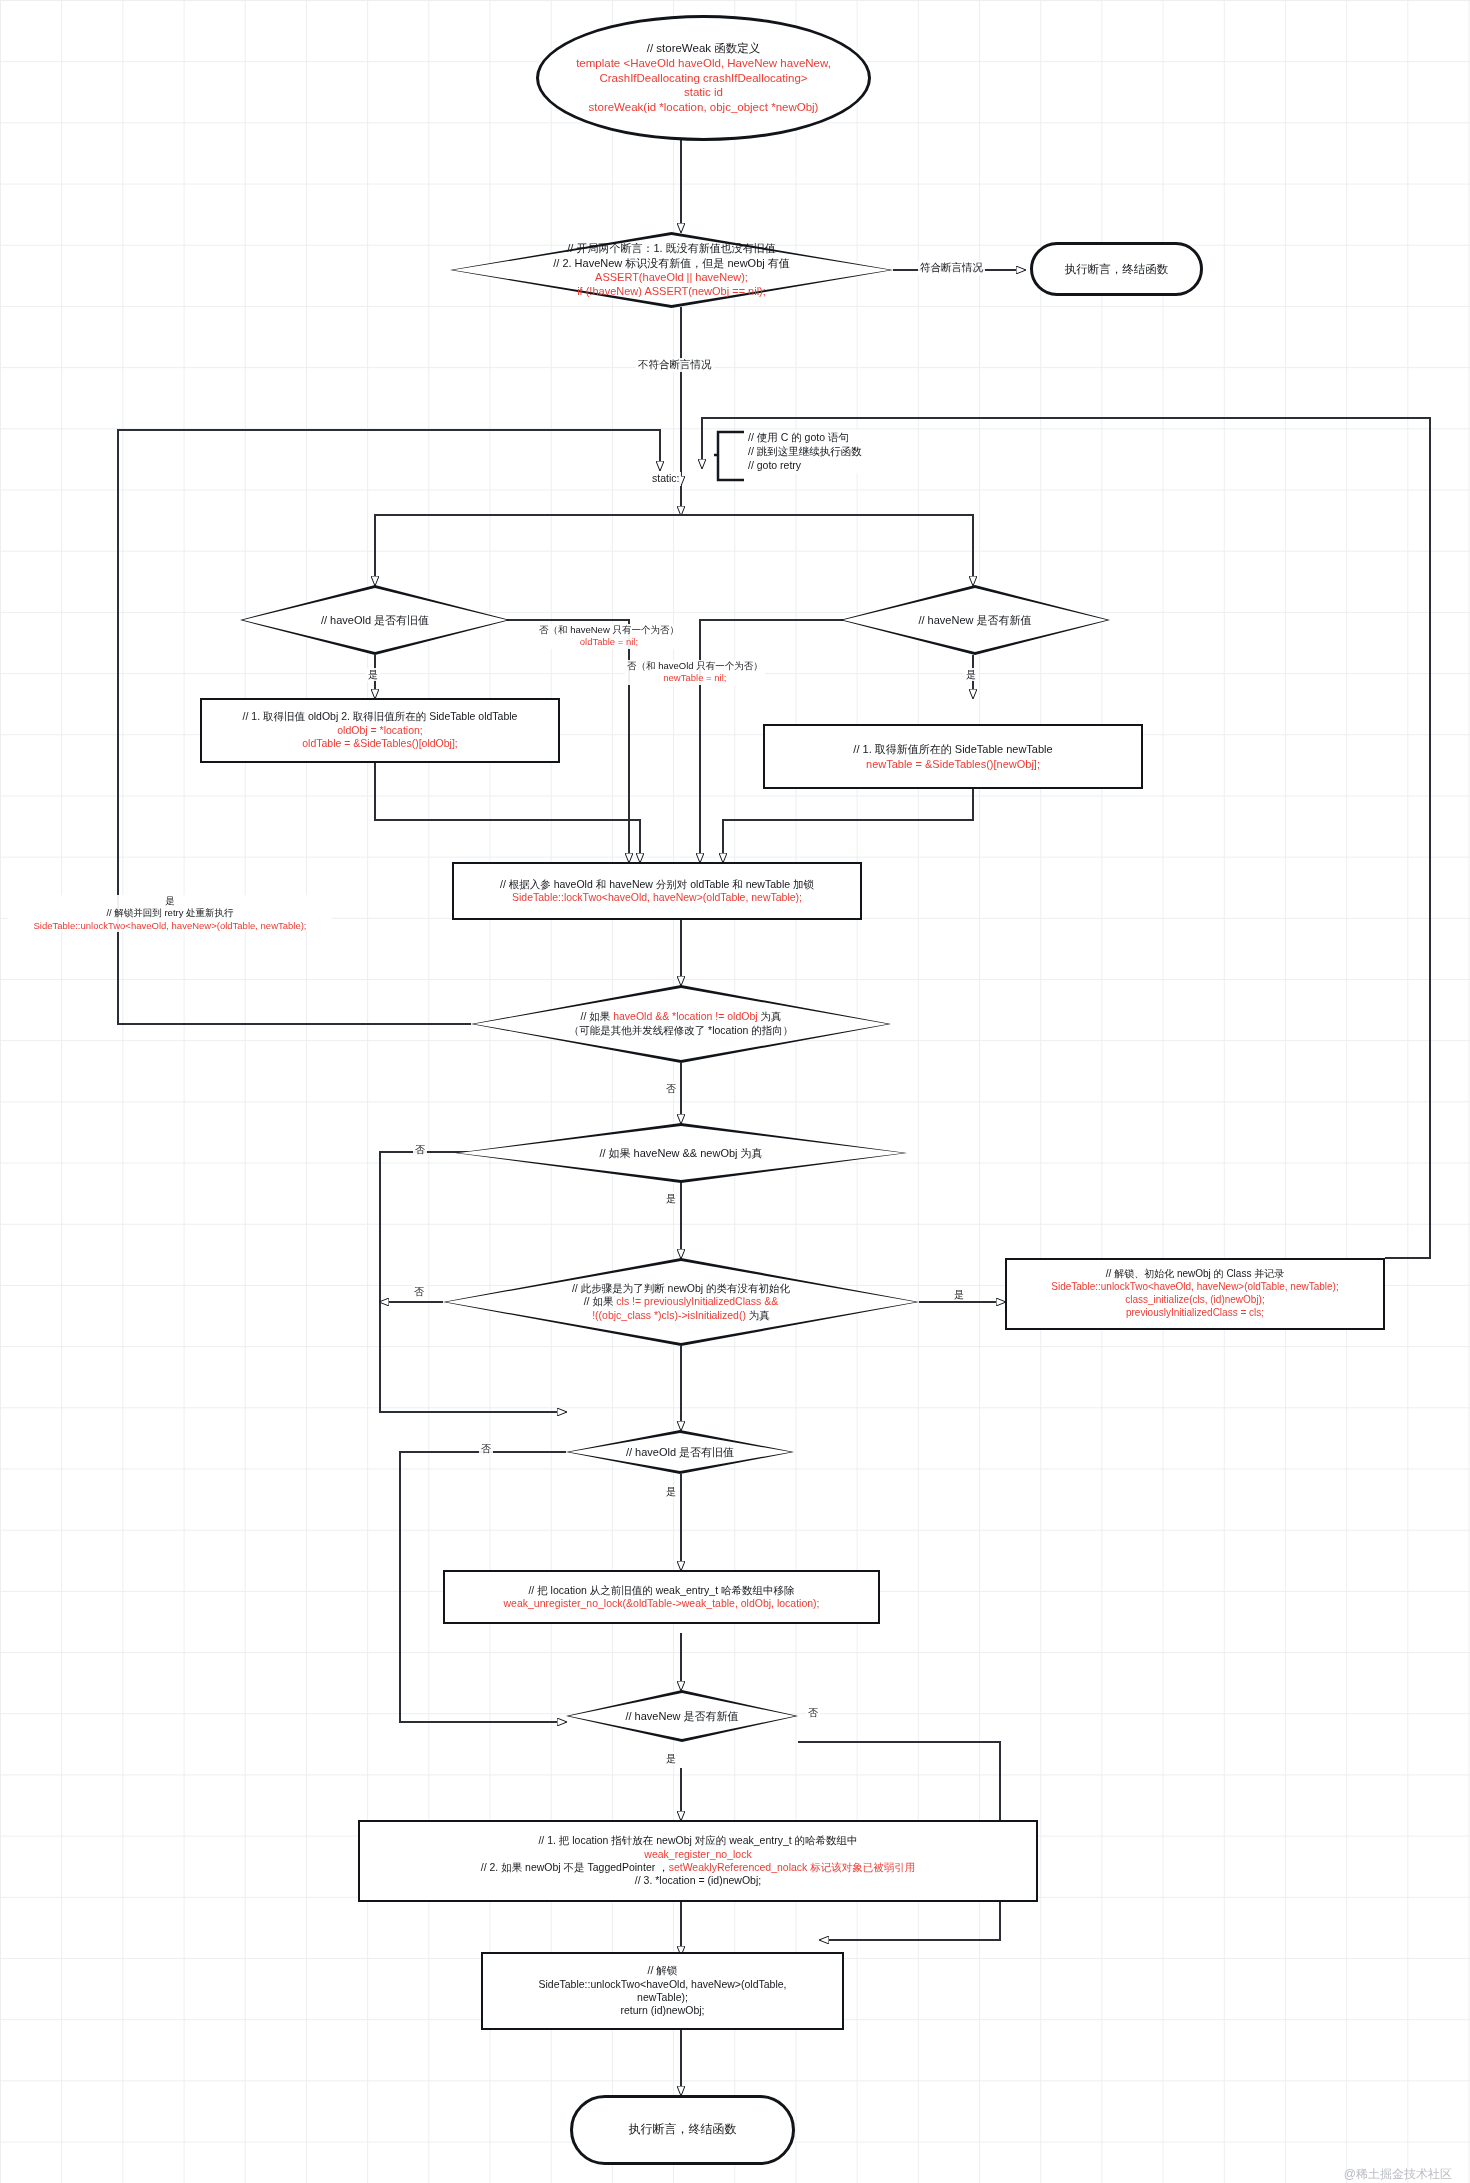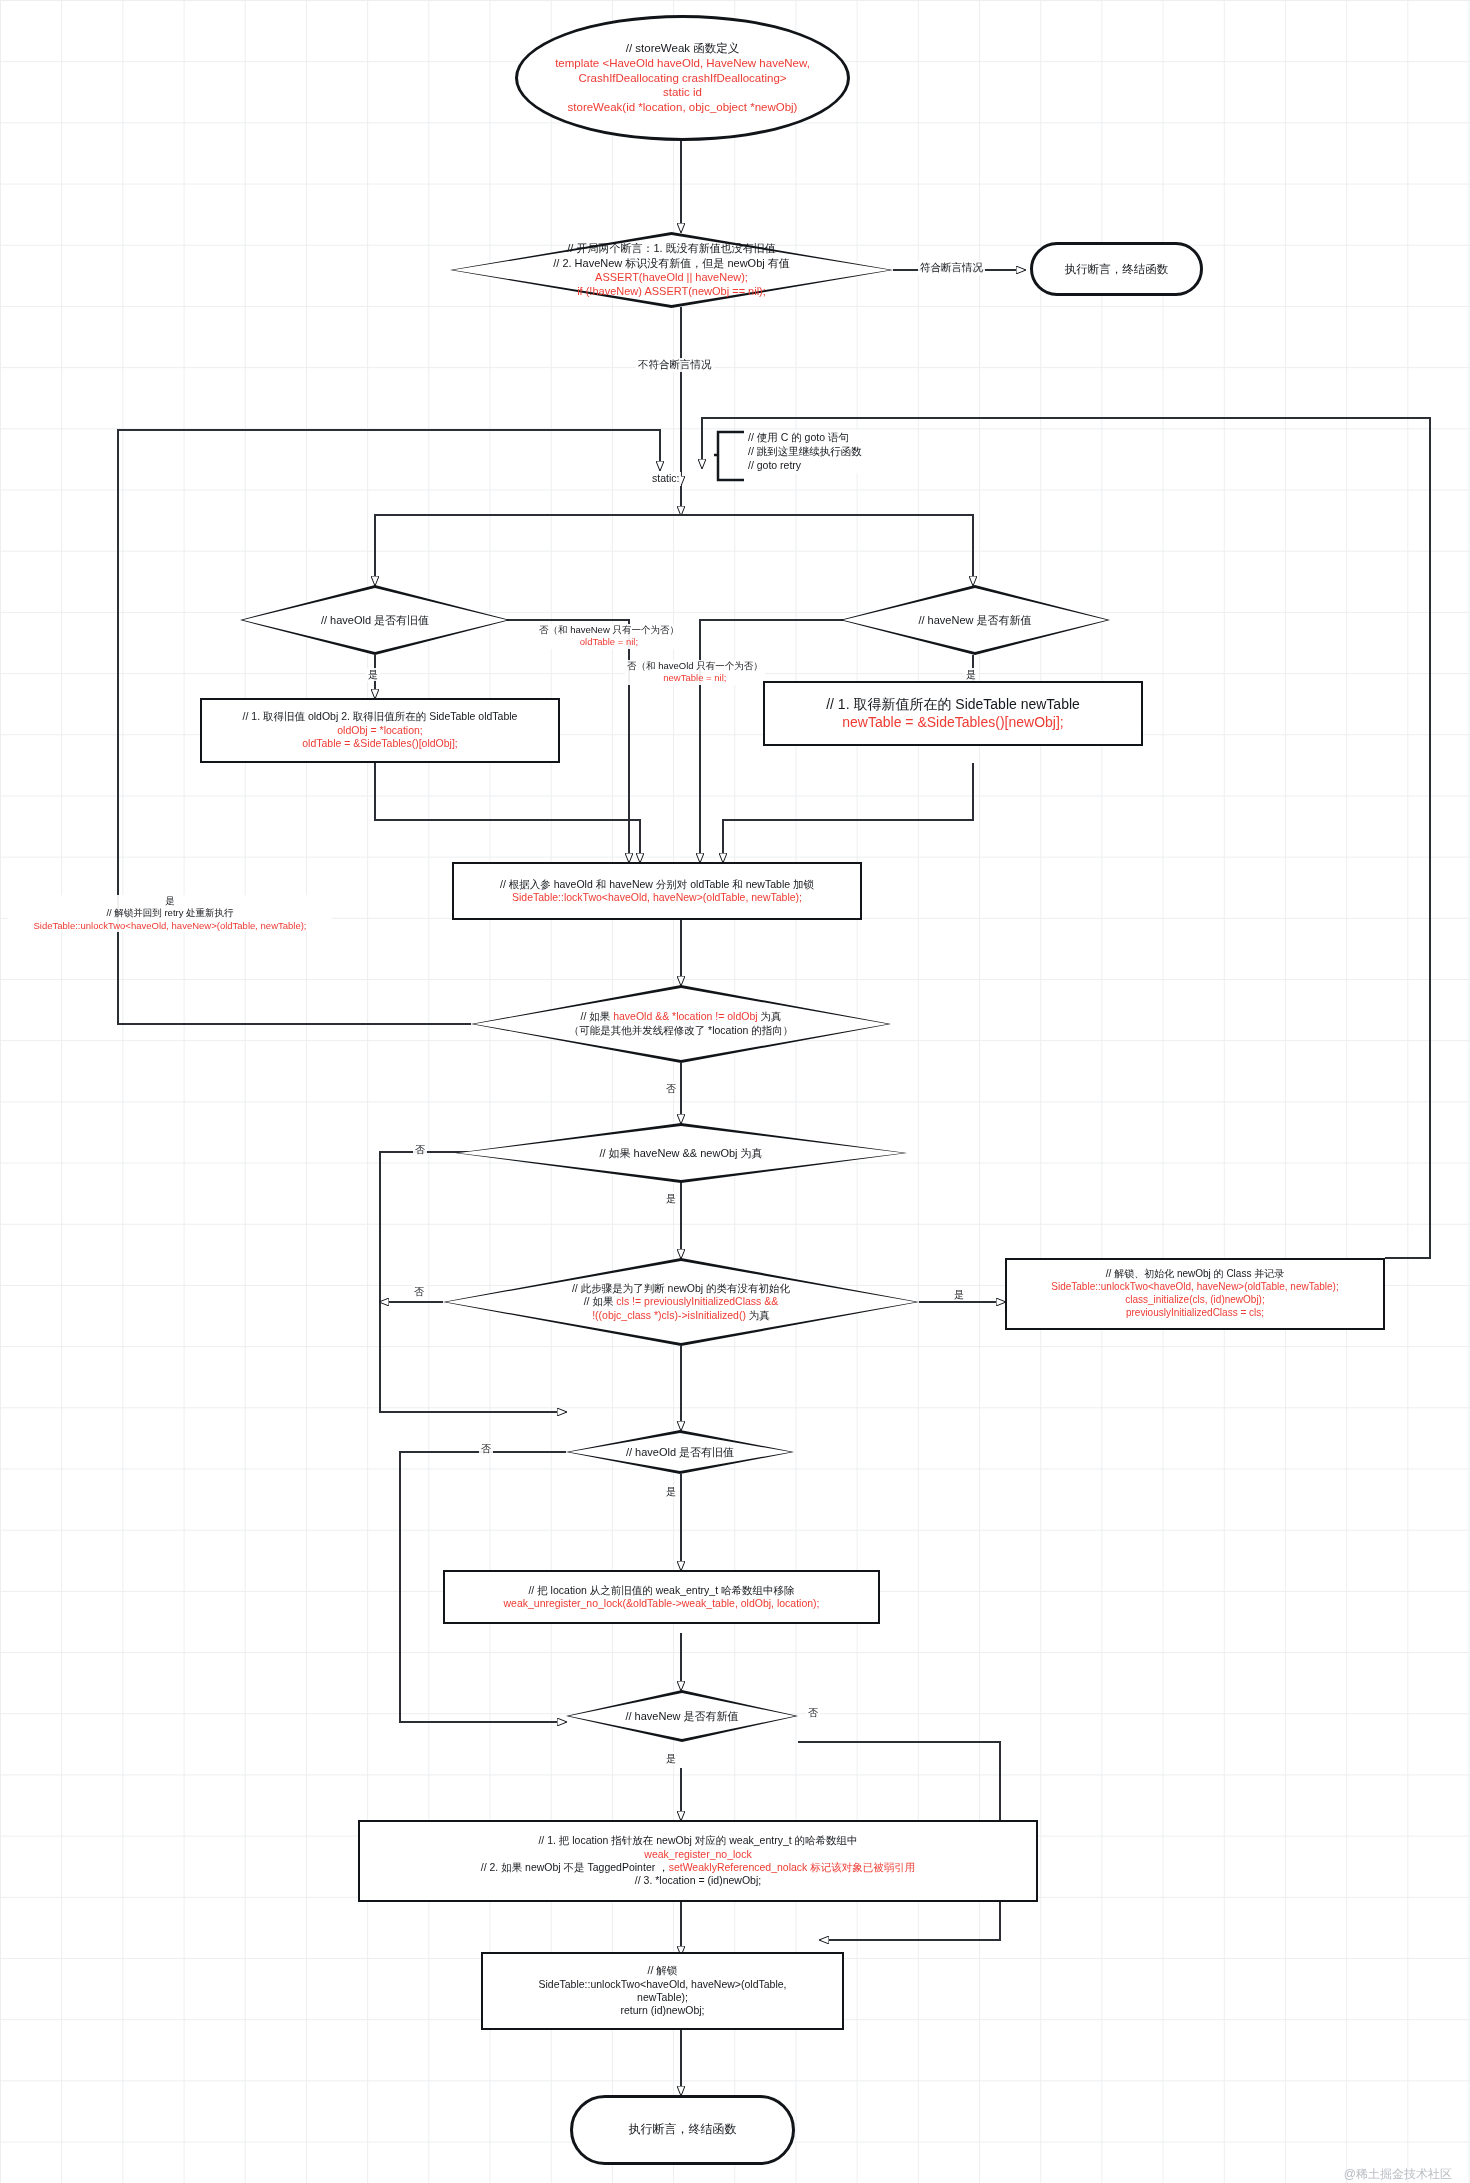--- a/index.html
+++ b/index.html
@@ -174,21 +174,21 @@
       <path d="M681,1768 L681,1820"></path>
 
       <path d="M798,1742 L1000,1742 L1000,1940 L820,1940"></path>
 
       <path d="M681,1900 L681,1955"></path>
 
       <path d="M681,2030 L681,2095"></path>
     </g>
   </svg>
 
-  <div class="node terminal" style="left:515px; top:15px; width:335px; height:126px; font-size:11.5px;">
+  <div class="node terminal" style="left:536px; top:15px; width:335px; height:126px; font-size:11.5px;">
     <div class="txt">
       <div class="blk">// storeWeak 函数定义</div>
       <div class="code">template &lt;HaveOld haveOld, HaveNew haveNew,</div>
       <div class="code">CrashIfDeallocating crashIfDeallocating&gt;</div>
       <div class="code">static id</div>
       <div class="code">storeWeak(id *location, objc_object *newObj)</div>
     </div>
   </div>
 
   <div class="diamond-wrap" style="left:450px; top:232px; width:443px; height:76px;">
@@ -253,21 +253,21 @@
   </div>
 
   <div class="node process" style="left:200px; top:698px; width:360px; height:65px; font-size:10.5px;">
     <div class="txt">
       <div class="blk">// 1. 取得旧值 oldObj 2. 取得旧值所在的 SideTable oldTable</div>
       <div class="code">oldObj = *location;</div>
       <div class="code">oldTable = &amp;SideTables()[oldObj];</div>
     </div>
   </div>
 
-  <div class="node process" style="left:763px; top:681px; width:380px; height:65px; font-size:14px;">
+  <div class="node process" style="left:763px; top:724px; width:380px; height:65px; font-size:11px;">
     <div class="txt">
       <div class="blk">// 1. 取得新值所在的 SideTable newTable</div>
       <div class="code">newTable = &amp;SideTables()[newObj];</div>
     </div>
   </div>
 
   <div class="node process" style="left:452px; top:862px; width:410px; height:58px; font-size:10.5px;">
     <div class="txt">
       <div class="blk">// 根据入参 haveOld 和 haveNew 分别对 oldTable 和 newTable 加锁</div>
       <div class="code">SideTable::lockTwo&lt;haveOld, haveNew&gt;(oldTable, newTable);</div>

